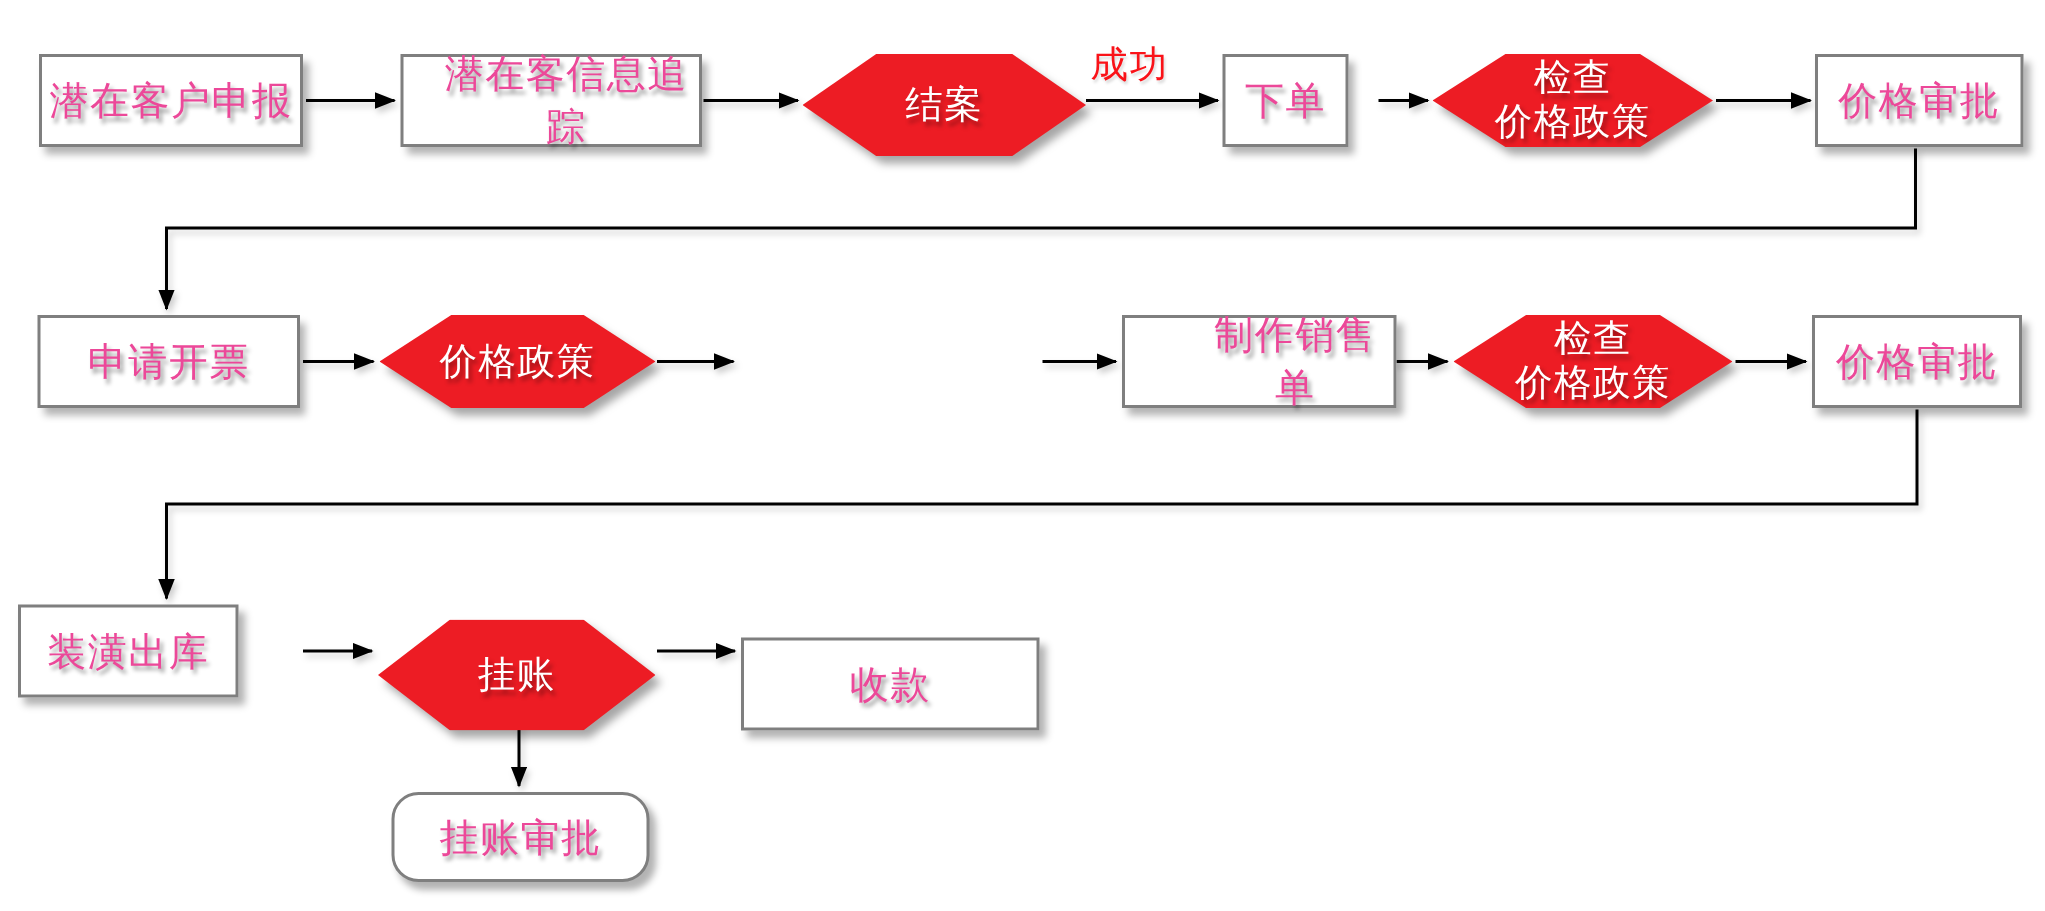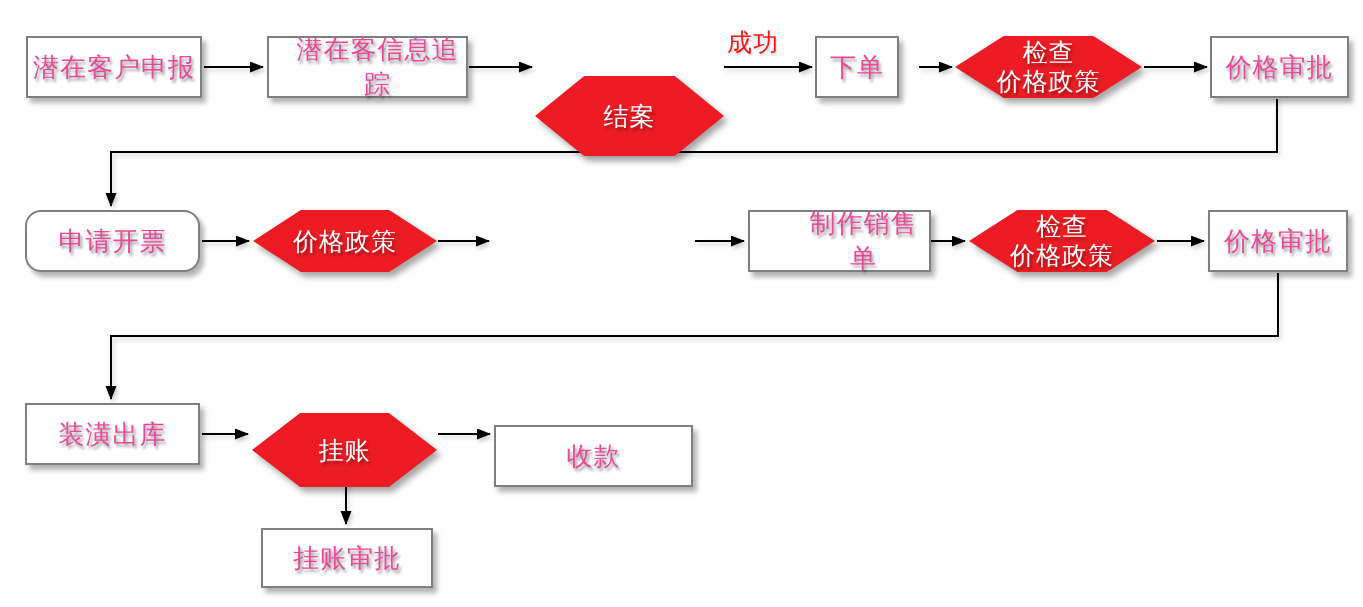--- a/index.html
+++ b/index.html
@@ -94,54 +94,54 @@
     <polyline points="202,434 248,434" fill="none" stroke="#000" stroke-width="2" marker-end="url(#ah)"></polyline>
     <polyline points="438,434 490,434" fill="none" stroke="#000" stroke-width="2" marker-end="url(#ah)"></polyline>
 
     <polyline points="346,466 346,524" fill="none" stroke="#000" stroke-width="2" marker-end="url(#ah)"></polyline>
   </svg>
 
   <div class="node box" style="left:26px;  top:36px; width:176px; height:62px;">潜在客户申报</div>
 
   <div class="node box" style="left:267px; top:36px; width:201px; height:62px;padding-left:20px;">潜在客信息追踪</div>
 
-  <div class="hex-wrap" style="left:535px; top:36px; width:189px; height:80px;margin-top:40px;">
+  <div class="hex-wrap" style="left:535px; top:36px; width:189px; height:68px;">
     <div class="hex">结案</div>
   </div>
 
   <div class="edge-label" style="left:727px; top:26px;">成功</div>
 
   <div class="node box" style="left:815px; top:36px; width:84px; height:62px;">下单</div>
 
   <div class="hex-wrap" style="left:955px; top:36px; width:187px; height:62px;">
     <div class="hex">检查
 价格政策</div>
   </div>
 
   <div class="node box" style="left:1210px; top:36px; width:139px; height:62px;">价格审批</div>
 
-  <div class="node box" style="left:25px;  top:210px; width:175px; height:62px;border-radius:16px;">申请开票</div>
+  <div class="node box" style="left:25px;  top:210px; width:175px; height:62px;">申请开票</div>
 
   <div class="hex-wrap" style="left:253px; top:210px; width:184px; height:62px;">
     <div class="hex">价格政策</div>
   </div>
 
 
   <div class="node box" style="left:748px; top:210px; width:183px; height:62px;padding-left:48px;">制作销售单</div>
 
   <div class="hex-wrap" style="left:969px; top:210px; width:186px; height:62px;">
     <div class="hex">检查
 价格政策</div>
   </div>
 
   <div class="node box" style="left:1208px; top:210px; width:140px; height:62px;">价格审批</div>
 
-  <div class="node box" style="left:25px;  top:403px; width:175px; height:62px;">装潢出库</div>
+  <div class="node box" style="left:12px;  top:403px; width:147px; height:62px;">装潢出库</div>
 
   <div class="hex-wrap" style="left:252px; top:413px; width:185px; height:74px;">
     <div class="hex">挂账</div>
   </div>
 
   <div class="node box" style="left:494px; top:425px; width:199px; height:62px;">收款</div>
 
-  <div class="node box" style="left:261px; top:528px; width:172px; height:60px;">挂账审批</div>
+  <div class="node box" style="left:261px; top:528px; width:172px; height:60px;border-radius:18px;">挂账审批</div>
 
 </div>
 
 </body></html>

